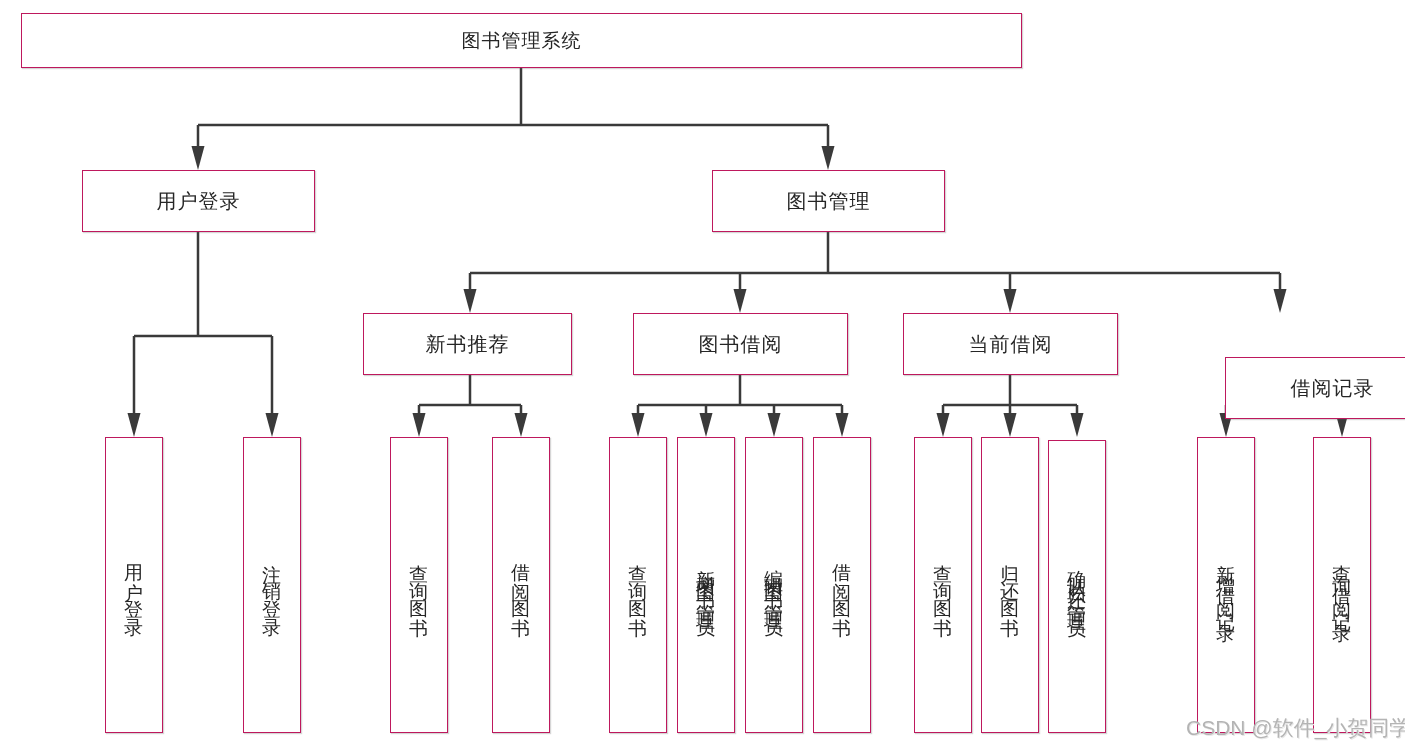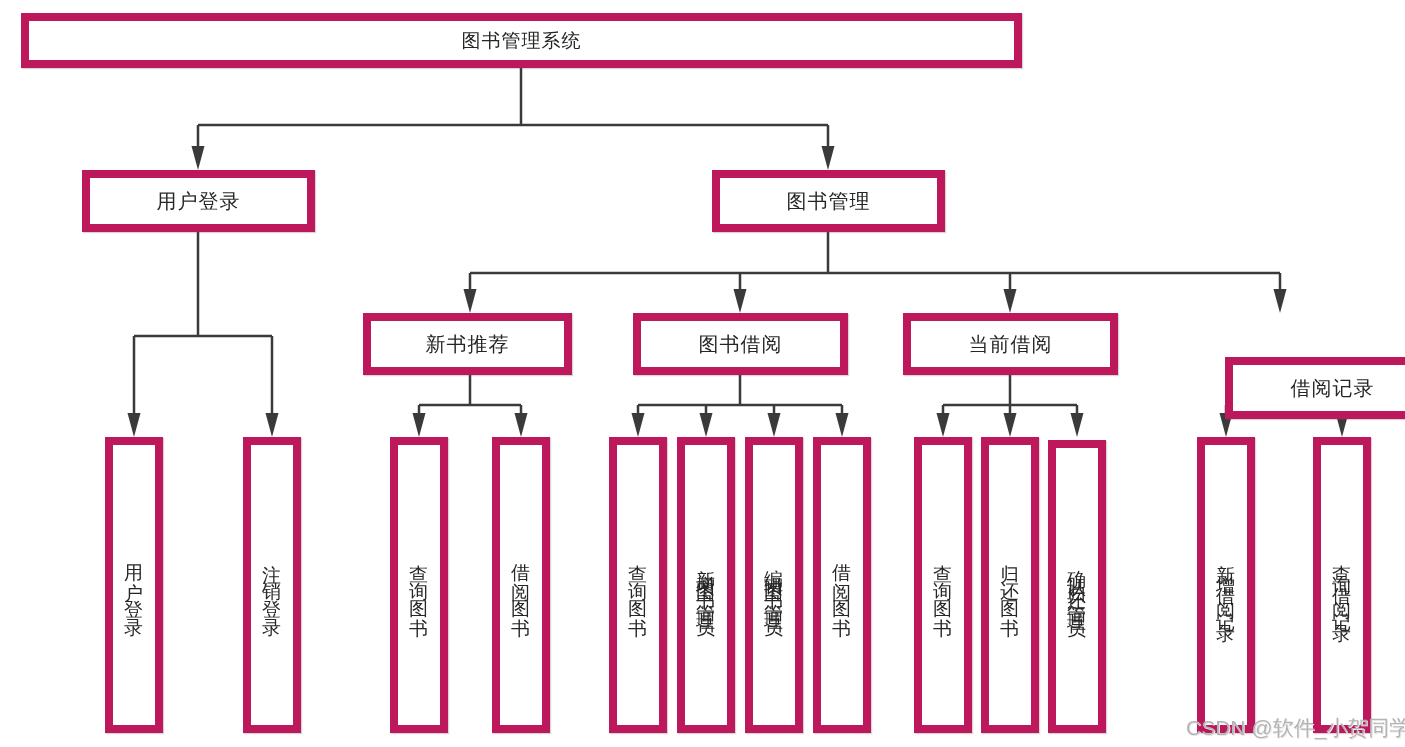--- a/index.html
+++ b/index.html
@@ -24,21 +24,21 @@
     stroke-width: 2.5;
     fill: none;
   }
   #connectors polygon {
     fill: #3a3a3a;
     stroke: none;
   }
   .node {
     position: absolute;
     box-sizing: border-box;
-    border: 8px solid #be185d;
+    border: 1px solid #be185d;
     background: #ffffff;
     display: flex;
     align-items: center;
     justify-content: center;
     box-shadow: 1px 1px 1px rgba(90,90,90,0.25);
   }
   .hlabel {
     font-size: 20px;
     color: #262626;
     letter-spacing: 1px;

